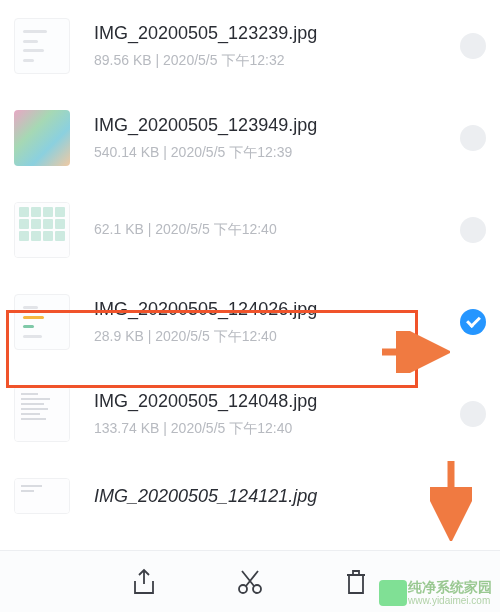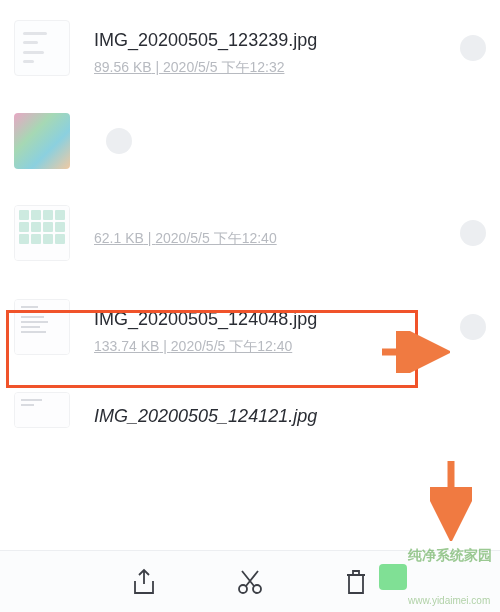--- a/index.html
+++ b/index.html
@@ -85,34 +85,32 @@
     .thumb-text-rows div {
       height: 2px;
       background: #d9dbe0;
     }
     .meta {
       flex: 1;
       display: flex;
       flex-direction: column;
       gap: 8px;
       min-width: 0;
-      margin-top: 12px;
     }
     .filename {
       font-size: 18px;
       color: #2a2d34;
       font-weight: 400;
       white-space: nowrap;
       overflow: hidden;
       text-overflow: ellipsis;
     }
     .subline {
       font-size: 14px;
       color: #b7bac0;
-      text-decoration: underline;
     }
     .check {
       width: 26px;
       height: 26px;
       border-radius: 50%;
       background: #eceef1;
       flex-shrink: 0;
       margin-left: 12px;
       display: flex;
       align-items: center;
@@ -200,21 +198,20 @@
       line-height: 1.1;
     }
     .wm-main {
       font-size: 14px;
       color: #59a64a;
       font-weight: 600;
     }
     .wm-sub {
       font-size: 10px;
       color: #7fb56e;
-      margin-top: 32px;
     }
   </style>
 </head>
 <body>
 
 <div class="file-list">
 
   <div class="file-row">
     <div class="thumb doc-like">
       <div class="thumb-inner-lines">
@@ -230,20 +227,26 @@
         <span>89.56 KB</span><span>  |  </span><span>2020/5/5 下午12:32</span>
       </div>
     </div>
     <div class="check"></div>
   </div>
 
   <div class="file-row">
     <div class="thumb">
       <div class="thumb-photo"></div>
     </div>
+    <div class="meta">
+      <div class="filename">IMG_20200505_123949.jpg</div>
+      <div class="subline">
+        <span>540.14 KB</span><span>  |  </span><span>2020/5/5 下午12:39</span>
+      </div>
+    </div>
     <div class="check"></div>
   </div>
 
   <div class="file-row">
     <div class="thumb doc-like">
       <div class="thumb-mini">
         <div></div>
           <div></div>
           <div></div>
           <div></div>
@@ -258,20 +261,37 @@
       </div>
     </div>
     <div class="meta">
       <div class="subline">
         <span>62.1 KB</span><span>  |  </span><span>2020/5/5 下午12:40</span>
       </div>
     </div>
     <div class="check"></div>
   </div>
 
+  <div class="file-row">
+    <div class="thumb doc-like">
+      <div class="thumb-inner-lines">
+        <div class="thumb-line s1"></div>
+        <div class="thumb-line s2"></div>
+        <div class="thumb-line s3"></div>
+        <div class="thumb-line s4"></div>
+      </div>
+    </div>
+    <div class="meta">
+      <div class="filename">IMG_20200505_124026.jpg</div>
+      <div class="subline">
+        <span>28.9 KB</span><span>  |  </span><span>2020/5/5 下午12:40</span>
+      </div>
+    </div>
+    <div class="check selected"></div>
+  </div>
 
   <div class="file-row">
     <div class="thumb doc-like">
       <div class="thumb-text-rows">
         <div style="width:40%"></div>
         <div style="width:70%"></div>
         <div style="width:55%"></div>
         <div style="width:65%"></div>
         <div style="width:45%"></div>
         <div style="width:60%"></div>

